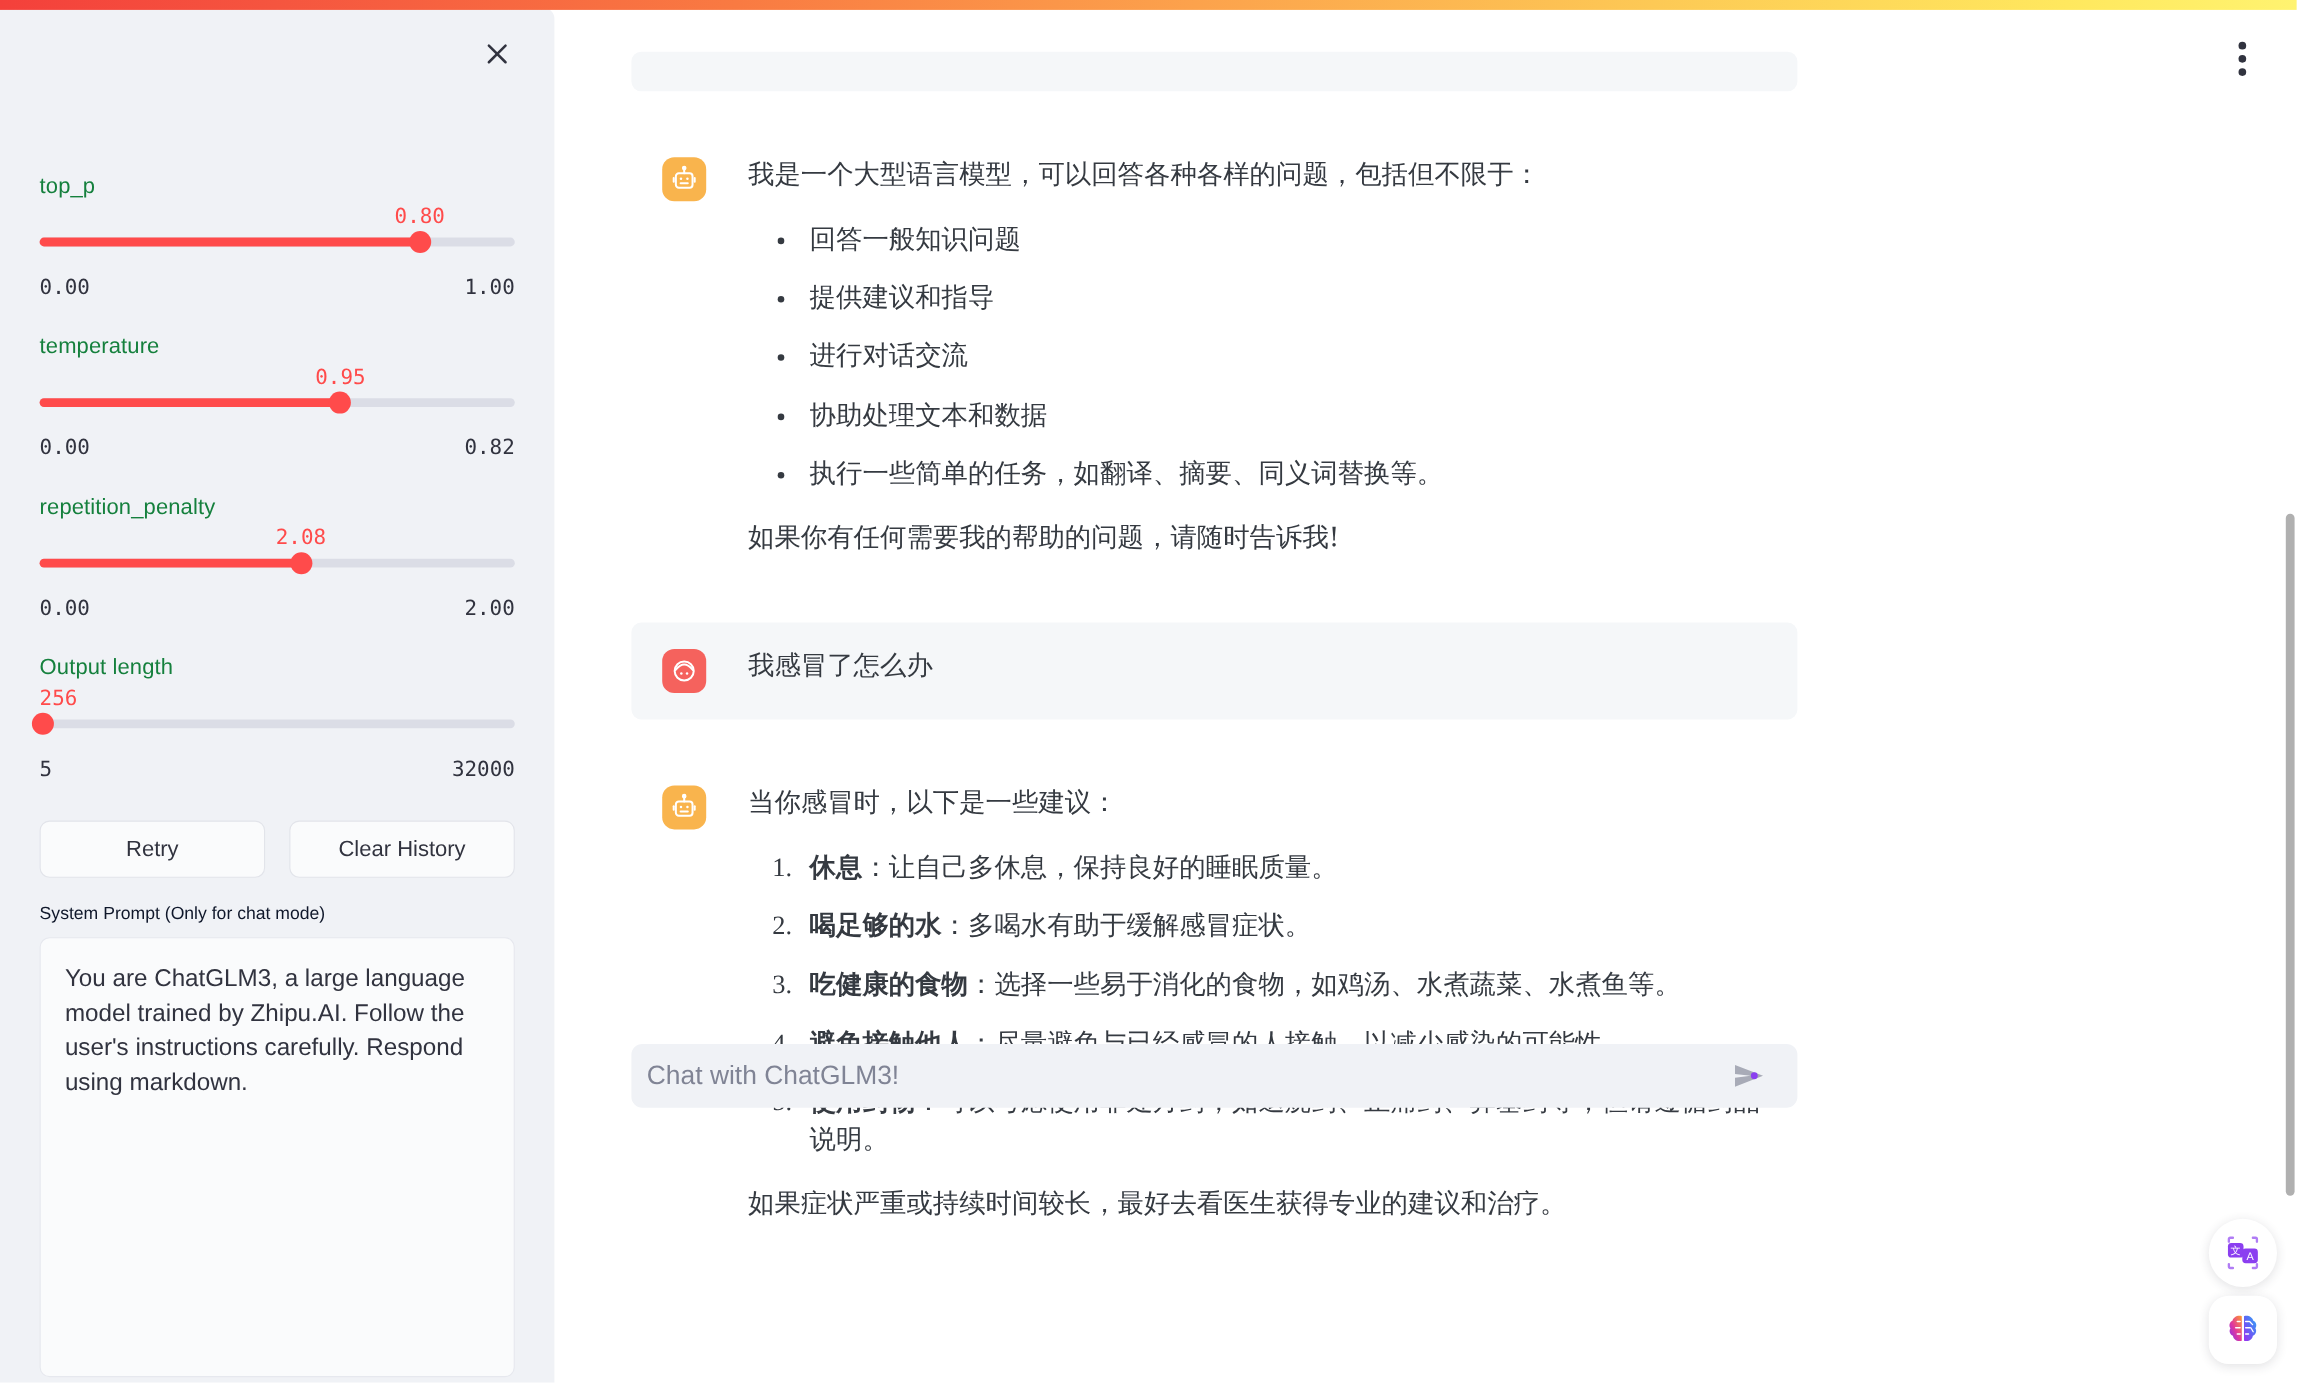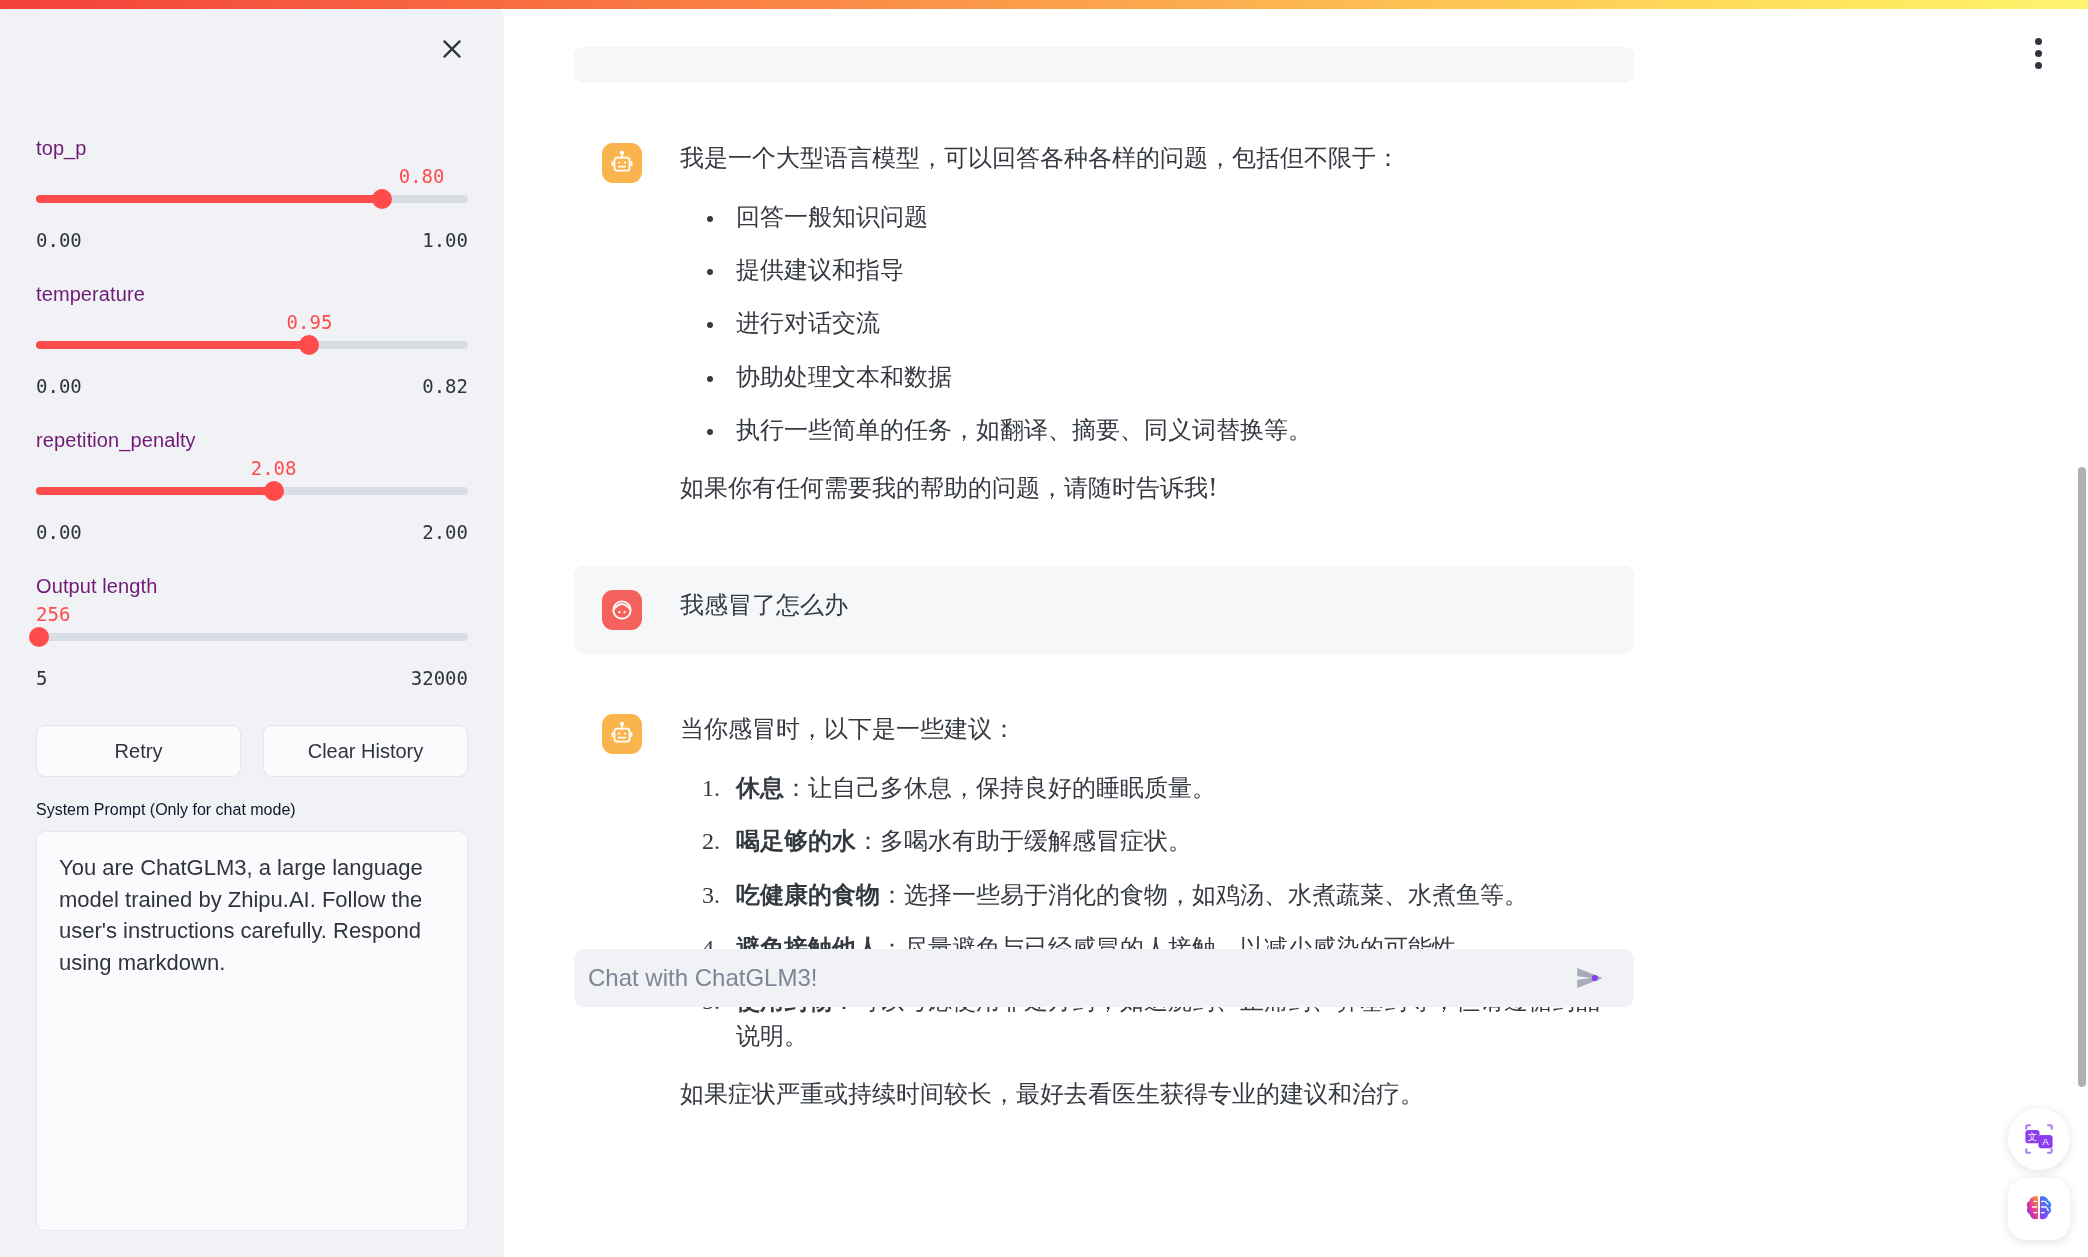--- a/index.html
+++ b/index.html
@@ -50,24 +50,25 @@
     right: 32px;
     width: 40px; height: 40px;
     display: flex; align-items: center; justify-content: center;
     cursor: pointer;
   }
   .close-btn svg { width: 26px; height: 26px; }
 
   .slider-block { margin-bottom: 28px; }
   .slider-label {
     font-size: 20px;
-    color: #701a75;
+    color: #15803d;
     letter-spacing: 0.1px;
     margin-bottom: 2px;
     line-height: 1.5;
+    margin-top: 21px;
   }
   .slider-value-row {
     position: relative;
     height: 28px;
   }
   .slider-value {
     position: absolute;
     font-family: "DejaVu Sans Mono", monospace;
     font-size: 19px;
     color: #ff4b4b;
@@ -329,21 +330,21 @@
         <line x1="5" y1="5" x2="19" y2="19"></line>
         <line x1="19" y1="5" x2="5" y2="19"></line>
       </svg>
     </div>
 
     <div class="sidebar-inner" style="top:126px;">
 
       <div class="slider-block">
         <div class="slider-label">top_p</div>
         <div class="slider-value-row">
-          <div class="slider-value" style="left:80%;margin-left:40px;">0.80</div>
+          <div class="slider-value" style="left:80%;">0.80</div>
         </div>
         <div class="track">
           <div class="track-fill" style="width:80%;"></div>
           <div class="thumb" style="left:80%;"></div>
         </div>
         <div class="bounds">
           <span>0.00</span>
           <span>1.00</span>
         </div>
       </div>

